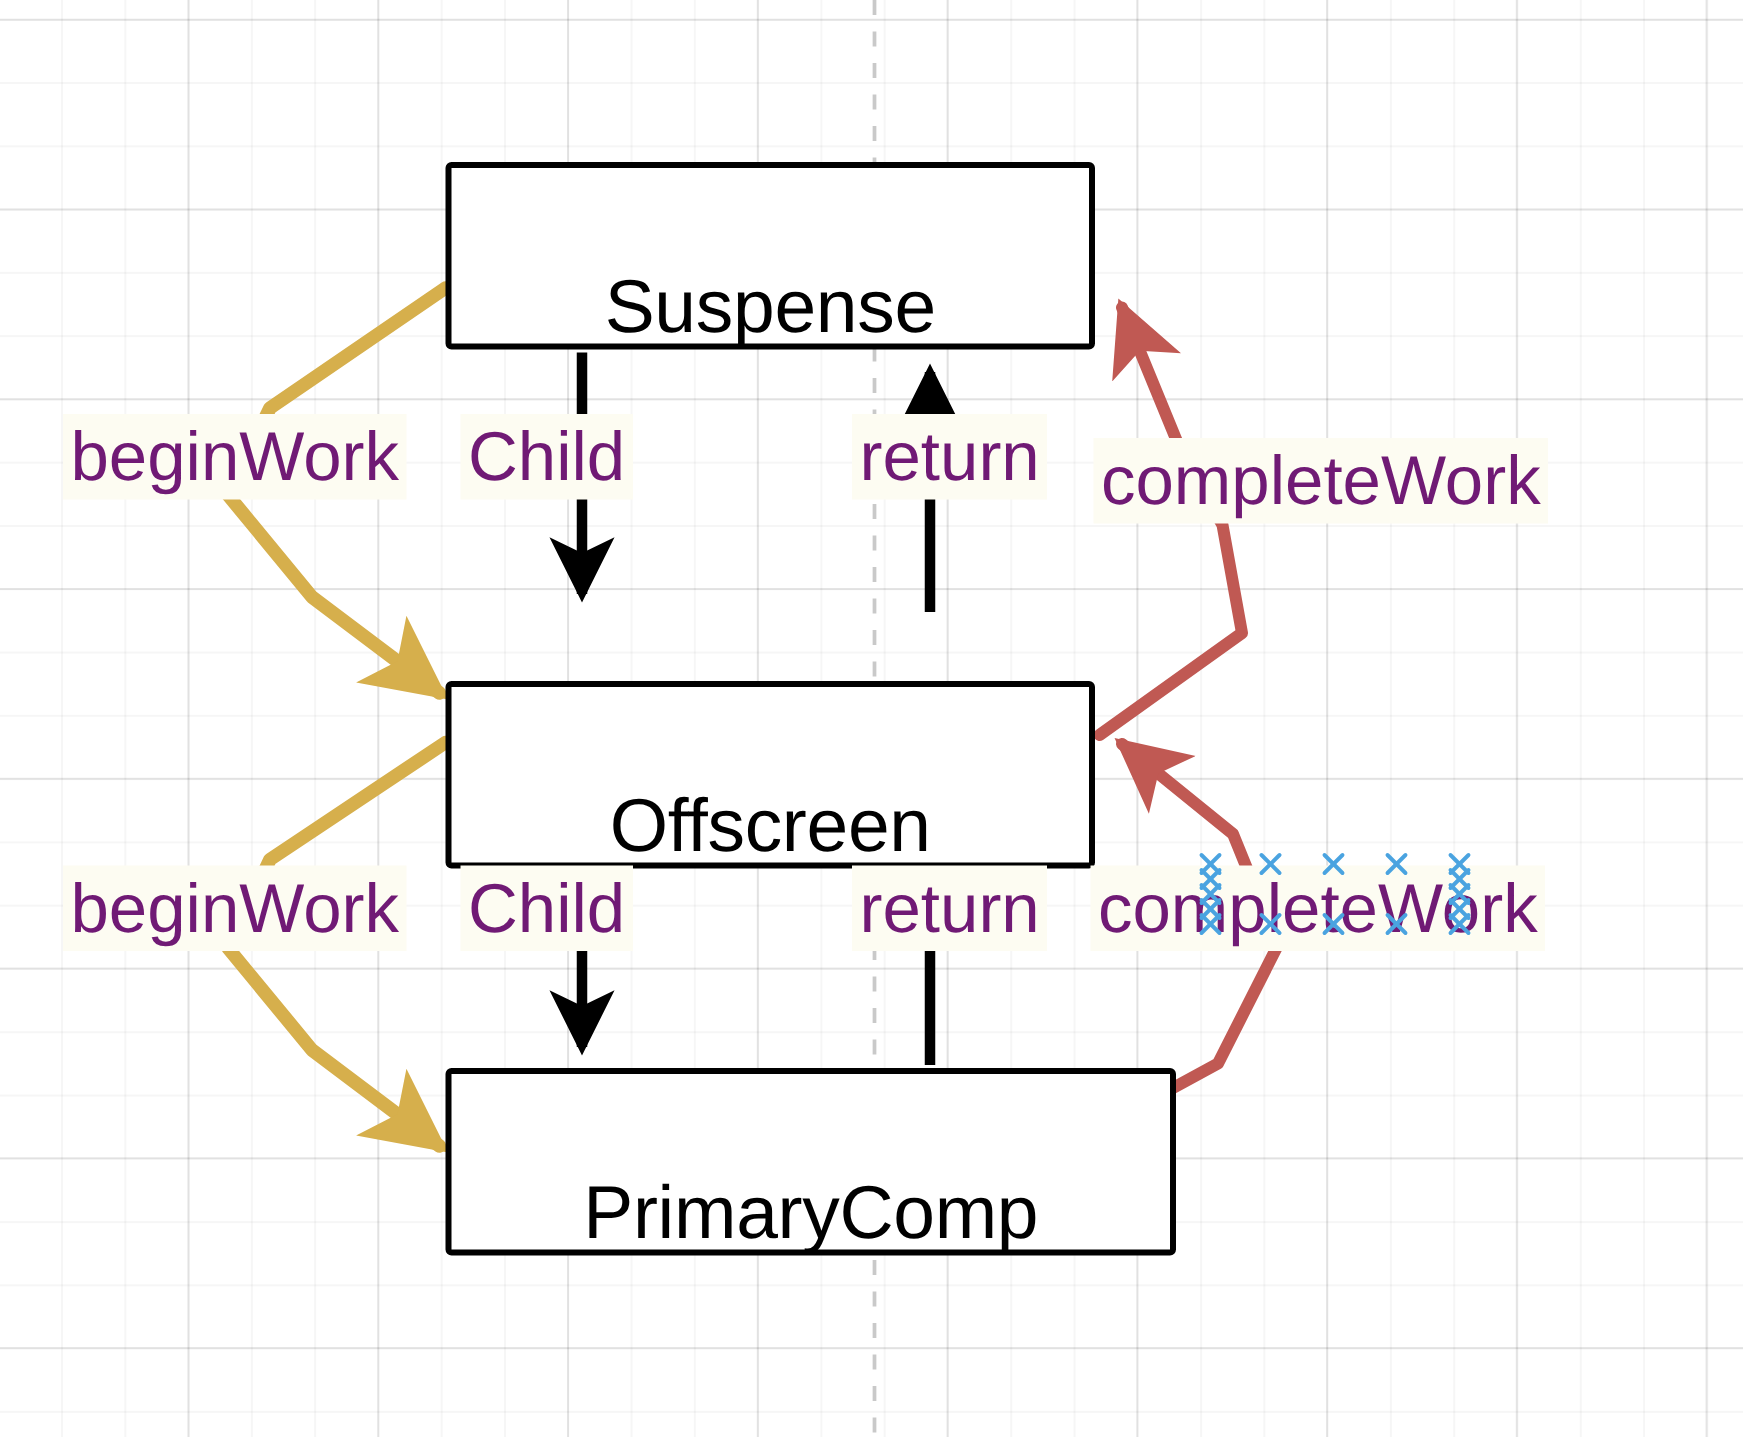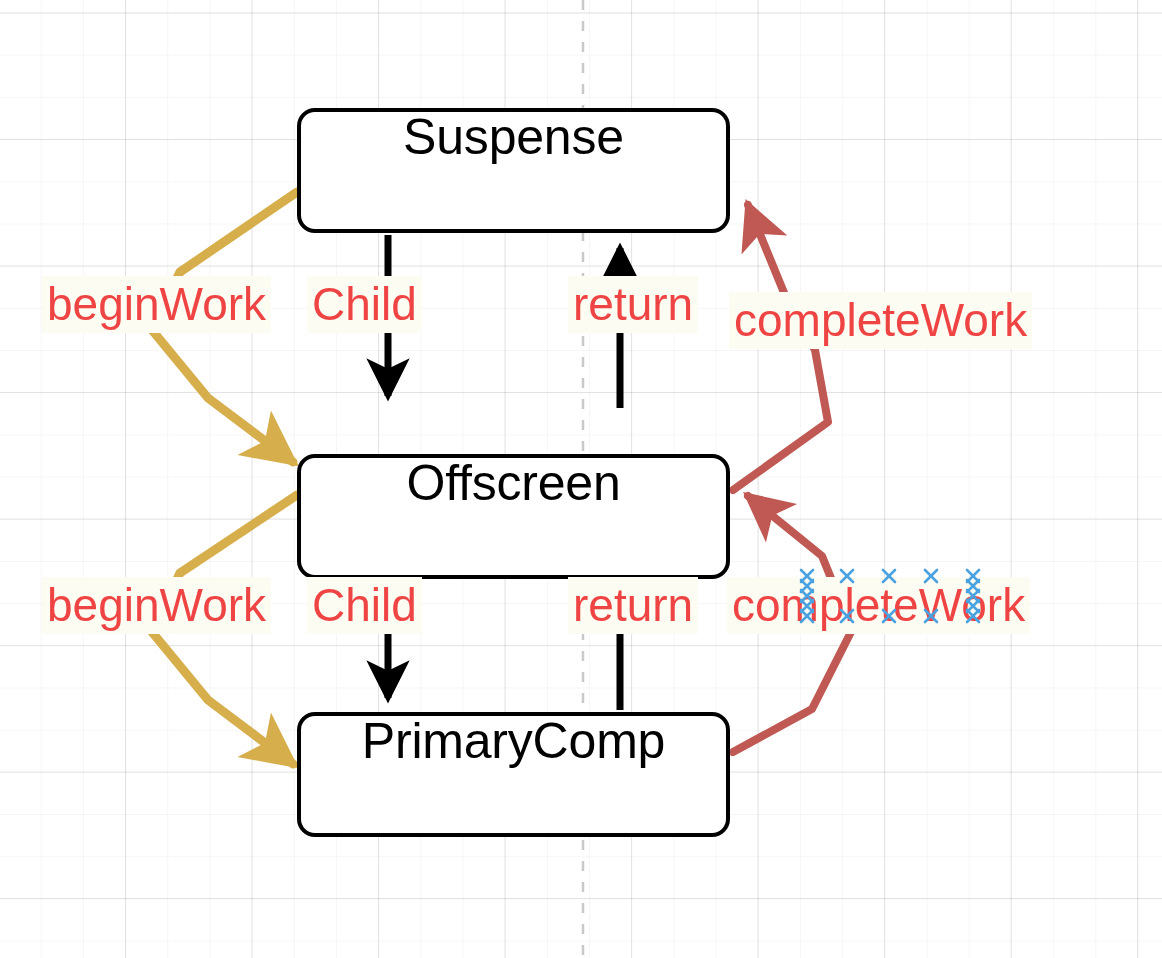--- a/index.html
+++ b/index.html
@@ -33,36 +33,36 @@
     left: 0;
     top: 0;
     width: 1162px;
     height: 958px;
   }
   .node {
     position: absolute;
     box-sizing: border-box;
     background: #ffffff;
     border: 4px solid #000000;
-    border-radius: 18px;
+    border-radius: 4px;
     display: flex;
-    align-items: flex-start;
+    align-items: flex-end;
     justify-content: center;
   }
   .node-label {
     font-size: 50px;
     color: #000000;
     line-height: 1;
     white-space: nowrap;
     letter-spacing: -0.2px;
   }
   .edge-label {
     position: absolute;
     font-size: 46px;
-    color: #ef4444;
+    color: #701a75;
     line-height: 1.15;
     white-space: nowrap;
     background: #fdfcf2;
     padding: 2px 5px;
     box-sizing: border-box;
   }
   .sel-marks {
     position: absolute;
     pointer-events: none;
   }
@@ -105,21 +105,21 @@
   </svg>
 
   <div class="node" style="left:297px; top:108px; width:433px; height:125px;">
     <span class="node-label">Suspense</span>
   </div>
 
   <div class="node" style="left:297px; top:410px; width:433px; height:125px;margin-top:44px;">
     <span class="node-label">Offscreen</span>
   </div>
 
-  <div class="node" style="left:297px; top:712px; width:433px; height:125px;">
+  <div class="node" style="left:297px; top:712px; width:487px; height:125px;">
     <span class="node-label">PrimaryComp</span>
   </div>
 
   <div class="edge-label" style="left:42px; top:276px;">beginWork</div>
 
   <div class="edge-label" style="left:307px; top:276px;">Child</div>
 
   <div class="edge-label" style="left:568px; top:276px;">return</div>
 
   <div class="edge-label" style="left:729px; top:292px;">completeWork</div>

